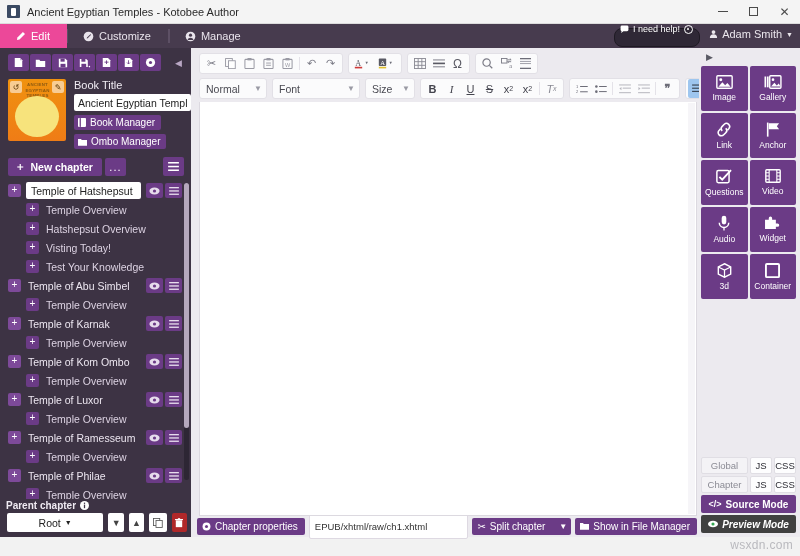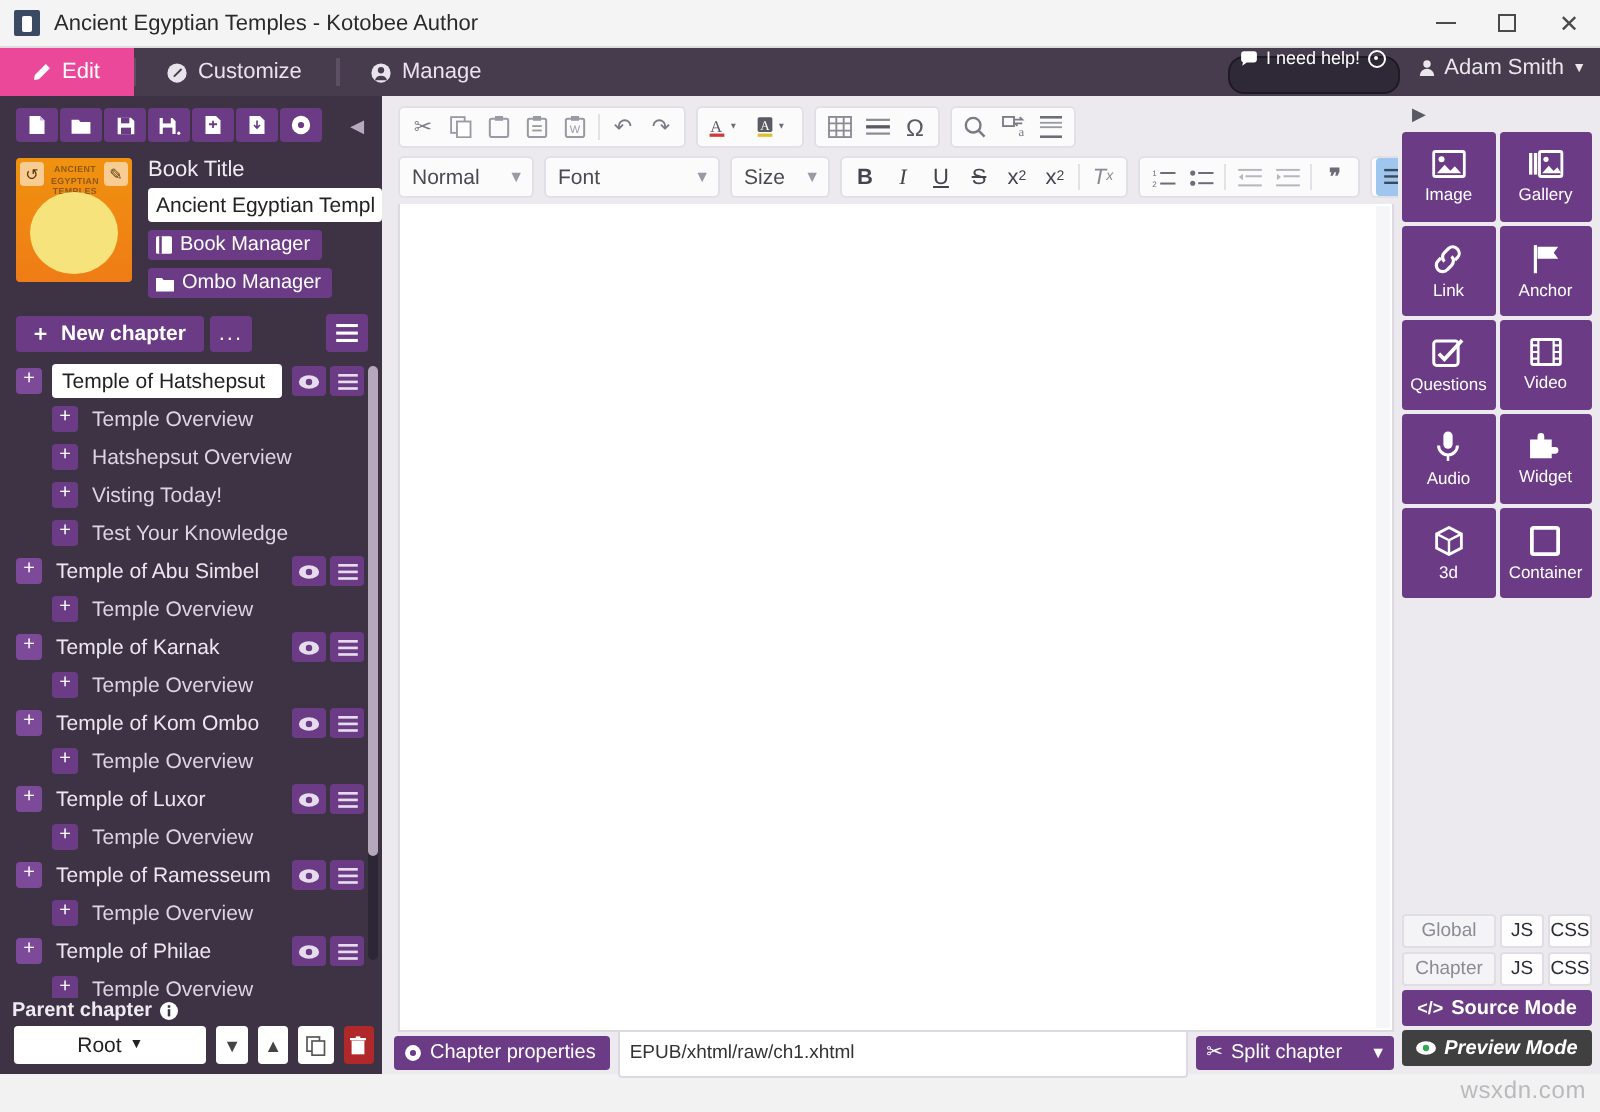--- a/index.html
+++ b/index.html
@@ -881,20 +881,28 @@
               </svg>
           </span>
           <span>Chapter properties</span>
         </div>
         <div class="sb-path">EPUB/xhtml/raw/ch1.xhtml</div>
         <div class="sb-btn sb-split">
           <span>✂</span>
           <span>Split chapter</span>
           <span class="car">▼</span>
         </div>
+        <div class="sb-btn">
+          <span>
+            <svg width="9" height="8" viewBox="0 0 12 10">
+                <path d="M0 1h4l1 1.3h7V10H0z" fill="#fff"></path>
+              </svg>
+          </span>
+          <span>Show in File Manager</span>
+        </div>
       </div>
     </div>
 
     <div class="rightpanel">
       <div class="rp-expand">▶</div>
       <div class="wgrid" id="widget-grid">
           <div class="wcell">
             <span>
               <svg width="17" height="14" viewBox="0 0 18 15">
                 <rect x="0.8" y="0.8" width="16.4" height="13.4" rx="1" fill="none" stroke="#fff" stroke-width="1.5"></rect>

